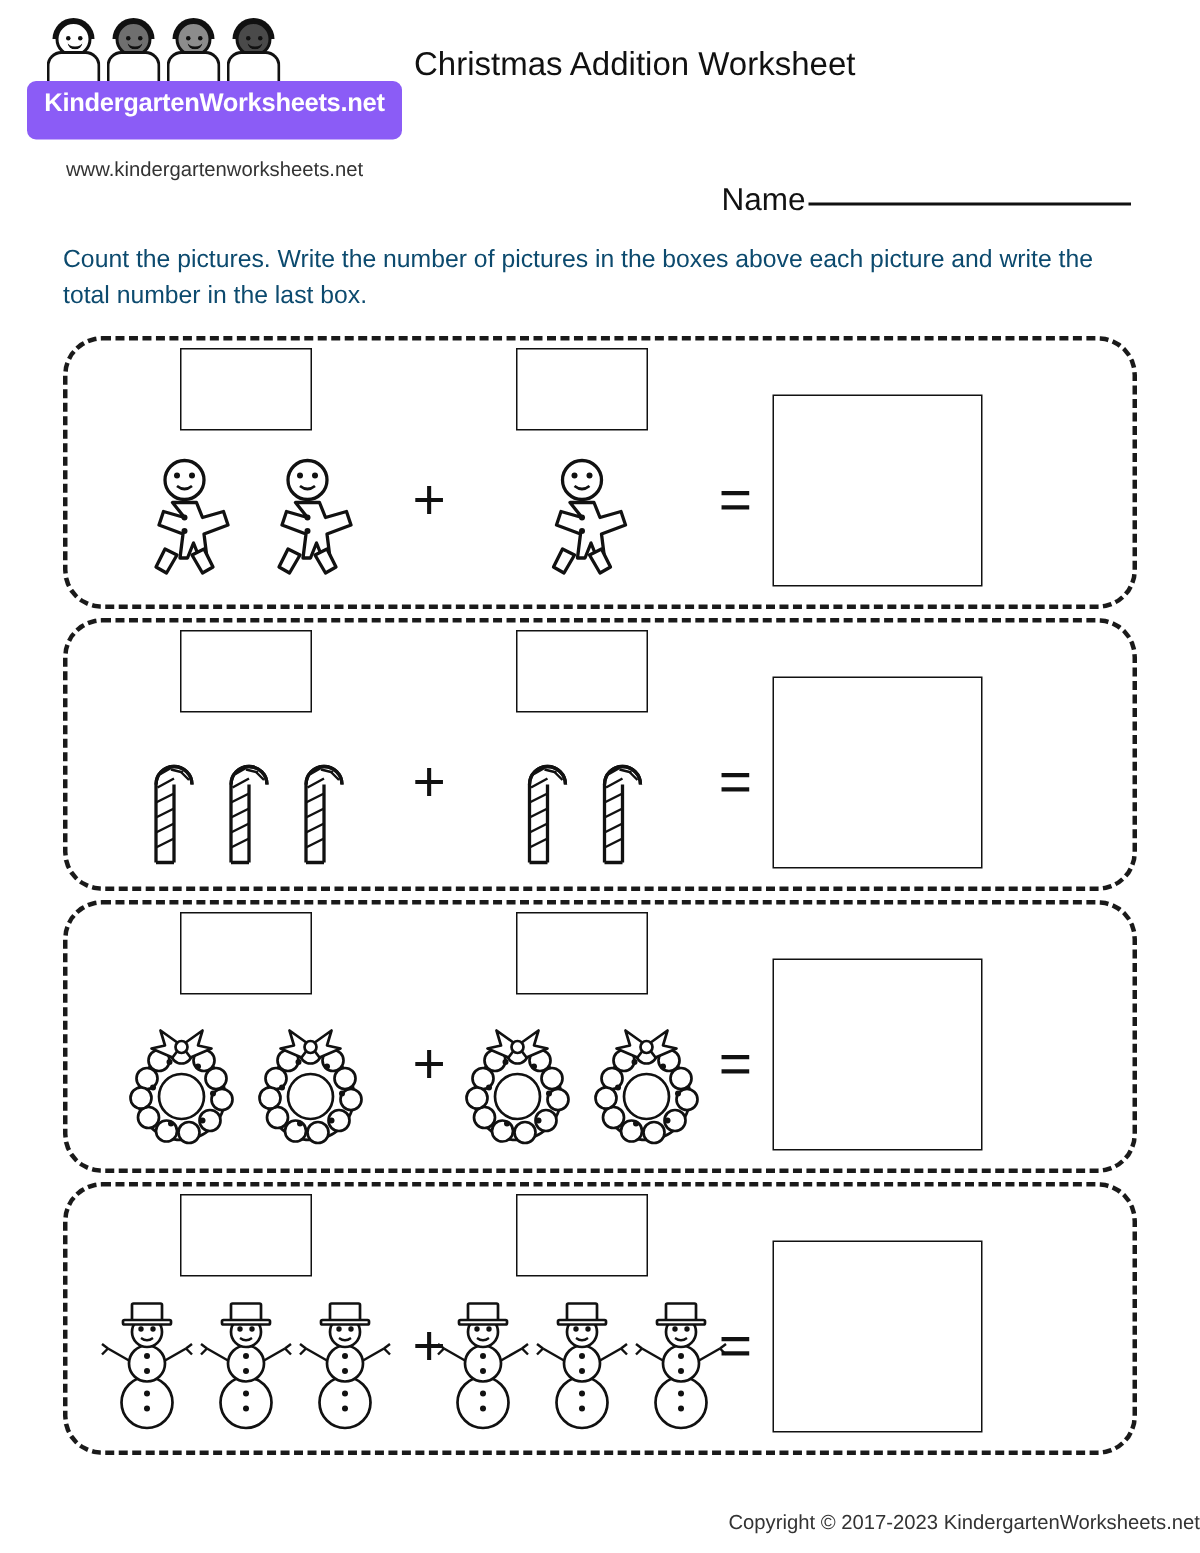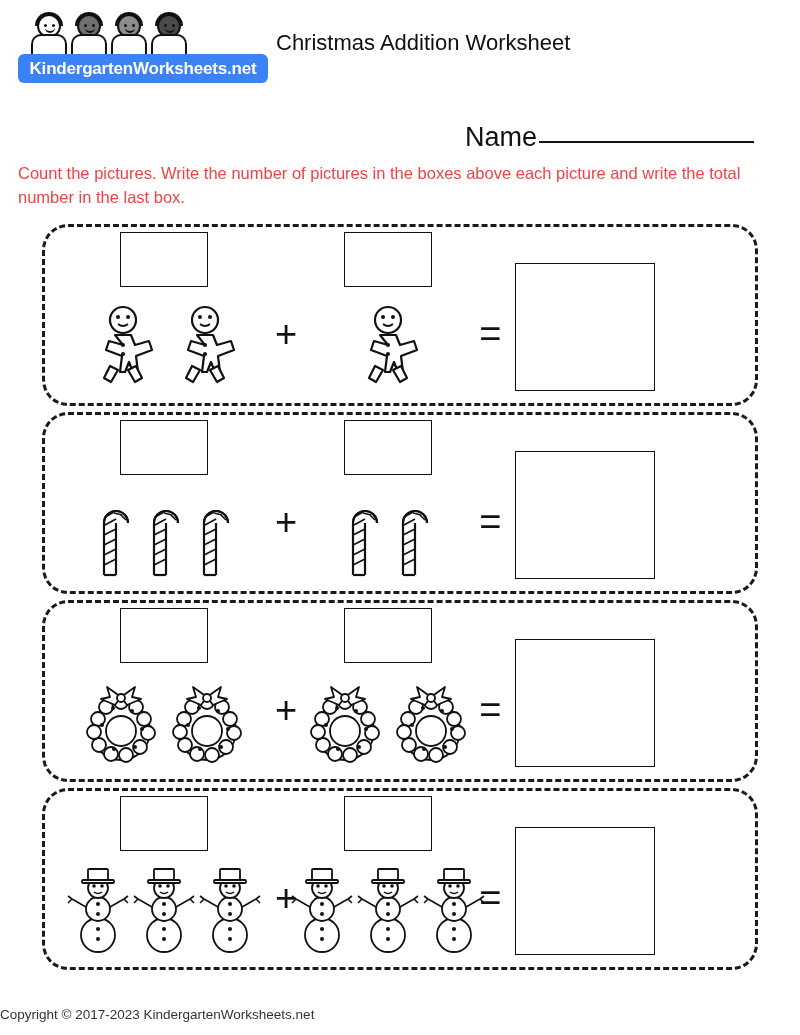--- a/index.html
+++ b/index.html
@@ -90,24 +90,24 @@
     border-bottom: 2px solid #111;
     border-radius: 0 0 10px 10px;
   }
   .kid.dark .head { background: #6f6f6f; }
   .kid.dark2 .head { background: #8c8c8c; }
   .kid.darkest .head { background: #4a4a4a; }
 
   .logo-bar {
     position: relative;
     margin-top: 0px;
-    background: #3b82f6;
+    background: #8b5cf6;
     color: #fff;
     border-radius: 6px;
-    padding: 5px 8px 4px 8px;
+    padding: 5px 8px 14px 8px;
     font-size: 17px;
     font-weight: bold;
     text-align: center;
     letter-spacing: -0.2px;
     white-space: nowrap;
   }
   .logo-bar .net { font-weight: bold; }
   .site-url {
     margin-top: 12px;
     text-align: center;
@@ -120,39 +120,39 @@
     left: 276px;
     top: 30px;
     font-size: 22px;
     color: #111;
     white-space: nowrap;
   }
   .name-line {
     position: absolute;
     right: 46px;
     top: 122px;
-    font-size: 27px;
+    font-size: 21px;
     color: #111;
     white-space: nowrap;
   }
   .name-line .blank {
     display: inline-block;
     border-bottom: 2px solid #111;
     width: 215px;
     height: 1px;
     vertical-align: 3px;
     margin-left: 2px;
   }
 
   
   .instructions {
-    margin: 22px 40px 0 18px;
+    margin: 22px 40px 0 42px;
     font-size: 16.5px;
     line-height: 1.45;
-    color: #ef4444;
+    color: #0c4a6e;
     max-width: 730px;
   }
 
   
   .problems {
     margin-top: 14px;
   }
   .problem {
     position: relative;
     margin: 0 42px 6px 42px;
@@ -198,21 +198,21 @@
   .slotA { width: 210px; display:flex; flex-direction:column; align-items:center; }
   .slotB { width: 170px; display:flex; flex-direction:column; align-items:center; }
   .slotC { width: 165px; display:flex; flex-direction:column; align-items:flex-start; padding-left: 8px;}
 
   
   .footer {
     position: absolute;
     left: 0;
     right: 0;
     bottom: 10px;
-    text-align: left;
+    text-align: right;
     font-size: 13.5px;
     color: #333;
     line-height: 1.4;
   }
 
   svg { display: block; }
 </style>
 </head>
 <body>
 
@@ -251,20 +251,21 @@
             <div class="head"></div>
           <div class="eye l"></div>
             <div class="eye r"></div>
             <div class="smile"></div>
           <div class="body"></div>
         </div>
       </div>
       <div class="logo-bar">
         <span>KindergartenWorksheets</span><span class="net">.net</span>
       </div>
+      <div class="site-url">www.kindergartenworksheets.net</div>
     </div>
 
     <div class="title">Christmas Addition Worksheet</div>
 
     <div class="name-line">
       <span>Name</span><span class="blank"></span>
     </div>
   </div>
 
   <div class="instructions">Count the pictures. Write the number of pictures in the boxes above each picture and write the total number in the last box.</div>

